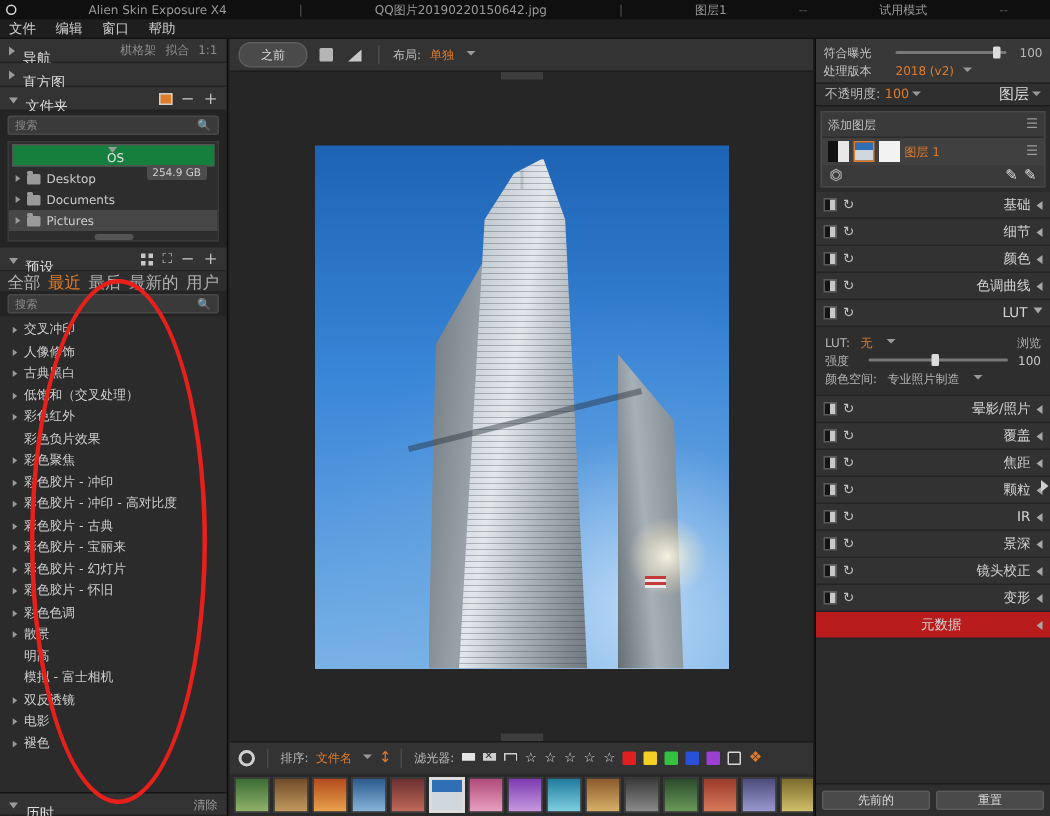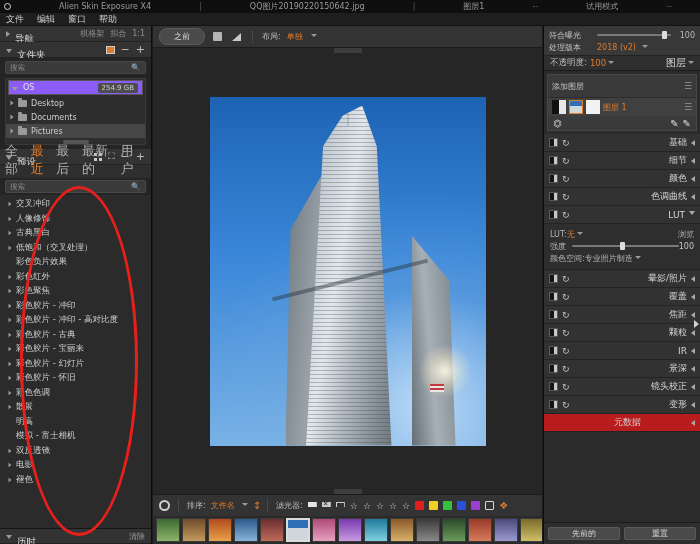--- a/index.html
+++ b/index.html
@@ -79,27 +79,27 @@
     margin-right: 4px; position: relative; flex: 0 0 auto;
   }
   .folder-ic:before {
     content: ""; position: absolute; top: -2px; left: 0; width: 4px; height: 2px;
     background: #9a9a9a; border-radius: 1px 1px 0 0;
   }
   .drive-badge {
     margin-left: auto; margin-right: 4px; background: #4d4d4d; color: #cfcfcf;
     font-size: 7px; padding: 1px 4px; border-radius: 2px;
   }
-  .drive-row { background: #8b5cf6; border: 1px solid #555; height: 15px; margin: 1px 2px; display: flex; align-items: center; padding-left: 3px; }
+  .drive-row { background: #15803d; border: 1px solid #555; height: 15px; margin: 1px 2px; display: flex; align-items: center; padding-left: 3px; flex-direction: column; }
   .scroll-thumb { height: 4px; background: #555; margin: 2px auto 0; width: 26px; border-radius: 2px; }
 
   
   .preset-tabs {
-    display: flex; align-items: flex-end; justify-content: space-between;
-    background: #2e2e2e; height: 13px; padding: 0 5px; font-size: 13px; color: #b0b0b0;
+    display: flex; align-items: flex-start; justify-content: space-between;
+    background: #2e2e2e; height: 13px; padding: 0 5px; font-size: 11px; color: #b0b0b0;
   }
   .preset-tabs .tab { cursor: pointer; }
   .preset-tabs .tab.active { color: #e07b2a; }
   .preset-list { flex: 1; overflow: hidden; background: #2b2b2b; padding-top: 2px; }
   .preset-item {
     height: 14.5px; display: flex; align-items: center; padding-left: 8px;
     font-size: 8.5px; color: #cfcfcf;
   }
   .preset-item .tri { transform: scale(.75); margin-right: 4px; }
   .preset-item.noarrow { padding-left: 16px; }
@@ -200,21 +200,21 @@
   .rp-line .lab { color: #c2c2c2; width: 44px; flex: 0 0 auto; }
   .slider { flex: 1; height: 2px; background: #787878; position: relative; border-radius: 1px; }
   .slider .knob { position: absolute; top: -3px; width: 5px; height: 8px; background: #dcdcdc; border-radius: 1px; }
   .rp-line .num { width: 20px; text-align: right; color: #b8b8b8; }
 
   .opacity-bar {
     background: #2f2f2f; display: flex; align-items: center; height: 16px;
     padding: 0 6px; font-size: 8.5px; border-top: 1px solid #222; border-bottom: 1px solid #1d1d1d;
   }
   .layers-box { background: #3a3a3a; margin: 3px; border: 1px solid #474747; }
-  .layer-head { height: 23px; display: flex; align-items: center; padding: 0 4px; font-size: 8px; color: #c0c0c0; border-bottom: 1px solid #2c2c2c; }
+  .layer-head { height: 17px; display: flex; align-items: center; padding: 0 4px; font-size: 8px; color: #c0c0c0; border-bottom: 1px solid #2c2c2c; }
   .hamb { margin-left: auto; color: #9a9a9a; font-size: 9px; line-height: 1; }
   .layer-row { height: 18px; display: flex; align-items: center; padding: 0 4px; gap: 3px; background: #404040; }
   .lt { width: 14px; height: 14px; flex: 0 0 auto; }
   .lt.half { background: linear-gradient(to right, #111 0 50%, #e8e8e8 50% 100%); }
   .lt.photo { background: linear-gradient(to bottom, #2f6fb5 0 40%, #cfd6dc 40% 100%); border: 1.5px solid #e07b2a; }
   .lt.white { background: #f2f2f2; }
   .layer-name { font-size: 8px; color: #e07b2a; }
   .layer-tools { height: 14px; display: flex; align-items: center; padding: 0 5px; }
   .crop-ic { color: #c8c8c8; font-size: 10px; }
   .pen-ic { color: #dcdcdc; font-size: 10px; margin-left: auto; }
@@ -225,21 +225,21 @@
     height: 18px; display: flex; align-items: center; padding: 0 5px;
     background: #323232; border-bottom: 1px solid #242424; font-size: 9px; color: #d5d5d5;
   }
   .sec-row .toggles { display: flex; align-items: center; gap: 4px; }
   .tgl { width: 9px; height: 9px; background: linear-gradient(to right, #141414 0 50%, #c8c8c8 50% 100%); border: 1px solid #5a5a5a; }
   .reset { color: #c0c0c0; font-size: 9px; }
   .sec-name { margin-left: auto; margin-right: 4px; }
   .sec-caret { width: 0; height: 0; border-top: 3px solid transparent; border-bottom: 3px solid transparent; border-right: 4px solid #a8a8a8; }
   .sec-caret.down { border-right: 0; border-left: 3px solid transparent; border-right: 3px solid transparent; border-top: 4px solid #a8a8a8; }
   .sec-body { background: #2e2e2e; padding: 4px 6px 5px; border-bottom: 1px solid #242424; }
-  .sb-line { display: flex; align-items: center; height: 12px; font-size: 8px; gap: 0; }
+  .sb-line { display: flex; align-items: center; height: 12px; font-size: 8px; gap: 7px; }
   .sb-line .lab { color: #b4b4b4; }
   .sb-line .lnk { margin-left: auto; color: #b4b4b4; }
   .sec-row.plain { background: #b91c1c; gap: 46px; }
 
   .rp-bottom { height: 22px; background: #2e2e2e; display: flex; gap: 4px; padding: 4px; border-top: 1px solid #1b1b1b; }
   .rp-btn { flex: 1; background: #4a4a4a; border: 1px solid #5a5a5a; border-radius: 2px; font-size: 8px; color: #dcdcdc; display: flex; align-items: center; justify-content: center; }
 
   
   .annot {
     position: absolute; border: 3px solid #e8201c; border-radius: 50%;
@@ -280,20 +280,24 @@
       <div class="panel-row">
         <span class="tri"></span>
         <span class="row-title">导航</span>
         <span class="row-right">
           <span class="nav-sub">棋格架</span>
           <span class="nav-sub">拟合</span>
           <span class="nav-sub">1:1</span>
         </span>
       </div>
 
+      <div class="panel-row">
+        <span class="tri"></span>
+        <span class="row-title">直方图</span>
+      </div>
 
       <div class="panel-row">
         <span class="tri open"></span>
         <span class="row-title">文件夹</span>
         <span class="row-right">
           <span style="width:9px;height:8px;background:#e07b2a;border:1px solid #cfcfcf;display:inline-block;"></span>
           <span class="pm">−</span>
           <span class="pm">+</span>
         </span>
       </div>
@@ -368,26 +372,26 @@
             <span>人像修饰</span>
           </div>
         <div class="preset-item">
             <span class="tri"></span>
             <span>古典黑白</span>
           </div>
         <div class="preset-item">
             <span class="tri"></span>
             <span>低饱和（交叉处理）</span>
           </div>
+        <div class="preset-item">
+            <span class="tri"></span>
+            <span>彩色红外</span>
+          </div>
         <div class="preset-item noarrow">
             <span>彩色负片效果</span>
-          </div>
-        <div class="preset-item">
-            <span class="tri"></span>
-            <span>彩色红外</span>
           </div>
         <div class="preset-item">
             <span class="tri"></span>
             <span>彩色聚焦</span>
           </div>
         <div class="preset-item">
             <span class="tri"></span>
             <span>彩色胶片 - 冲印</span>
           </div>
         <div class="preset-item">

